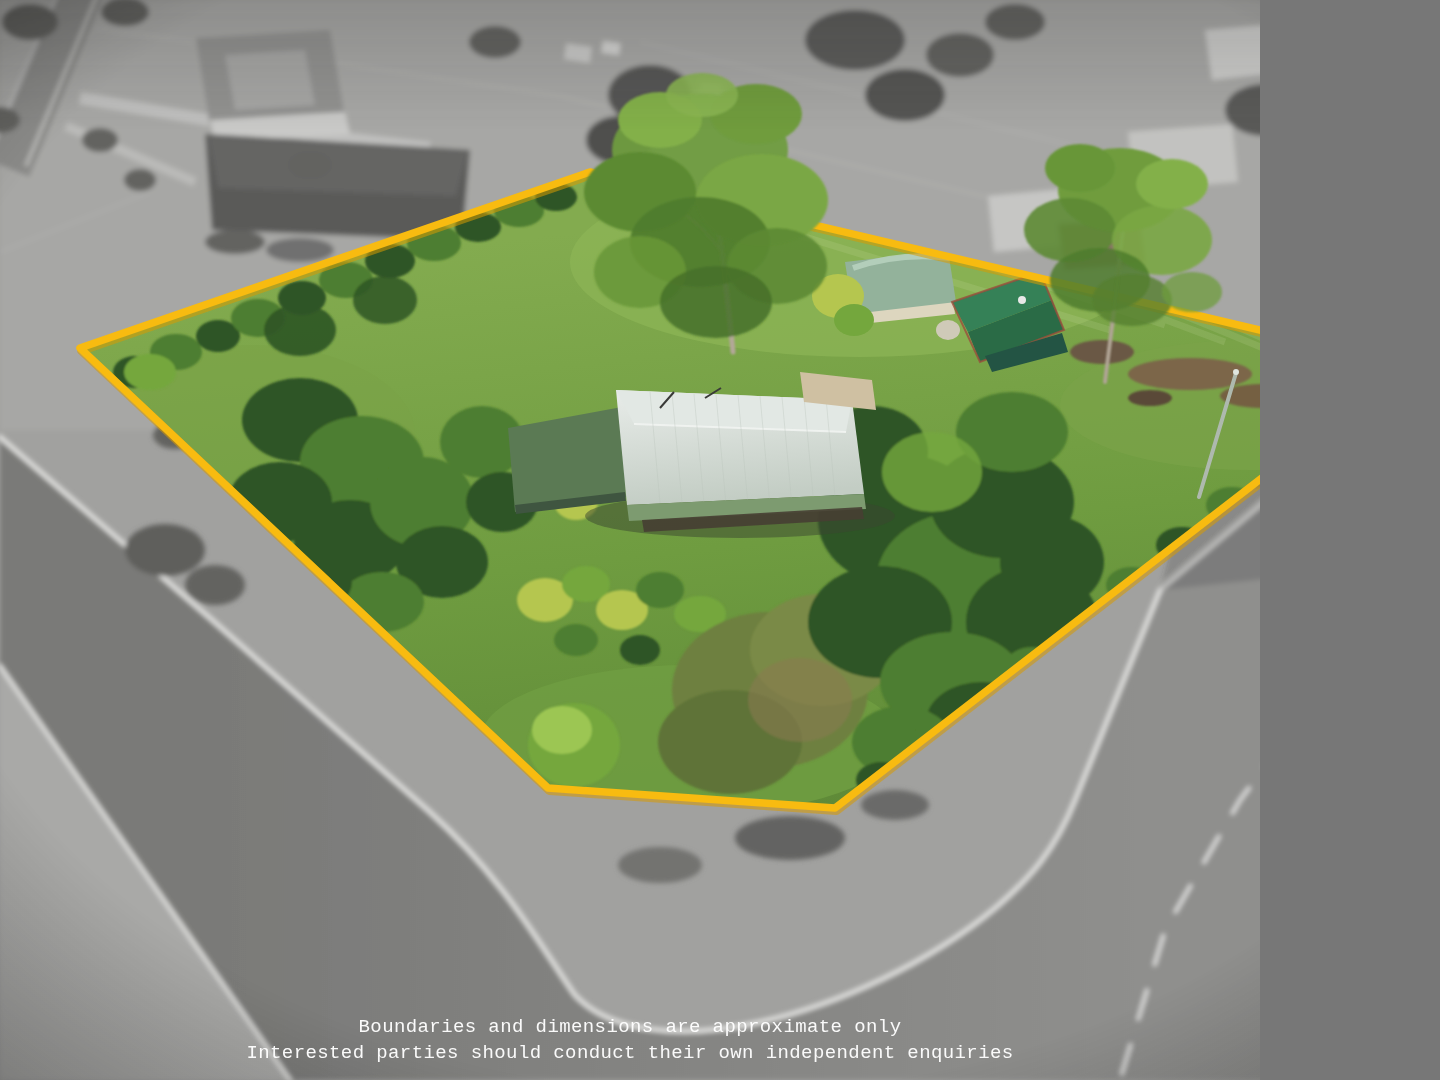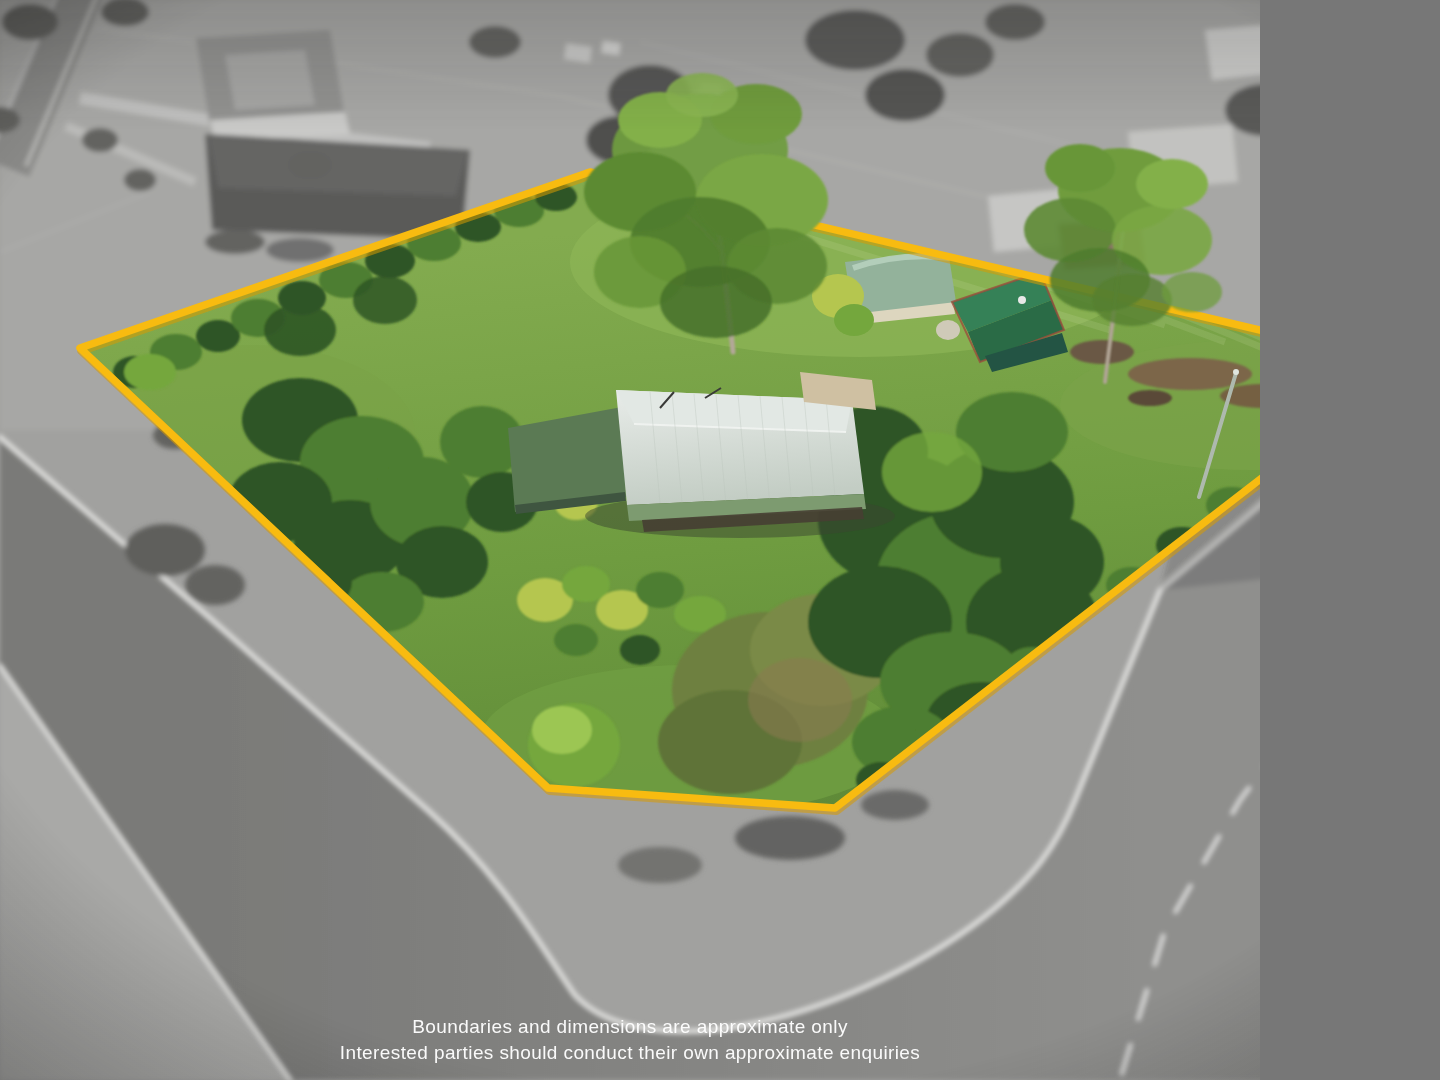--- a/index.html
+++ b/index.html
@@ -1,17 +1,17 @@
 <!DOCTYPE html>
 <html style="--boundary: #F8BB10; --boundary_shadow: #D89A00; --text: #FFFFFF; --bg_gray: #A1A19F; --road_dark: #7E7E7C; --road_mid: #8C8C8A; --verge_gray: #A9A9A7; --marking: #E9E9E7; --gray_tree: #636361; --lawn: #6F9C40; --lawn_light: #8CB455; --tree_dark: #2F5526; --tree_mid: #4E7E30; --tree_light: #74A73D; --tree_yellow: #B5C64F; --trunk: #B3A798; --house_roof_light: #E8ECE9; --house_roof_dark: #C3CDC4; --veranda_green: #7D9B70; --house_section_green: #5B7A54; --carport_tan: #CFC0A2; --shed1_roof: #93B29B; --shed1_wall: #DDD6BF; --shed2_roof: #2F7D53; --shed2_trim: #9A4F3C; --dirt: #7B6648;"><head>
 <meta charset="utf-8">
 <style>
   html,body{margin:0;padding:0;background:#777;}
   .stage{position:relative;width:1260px;height:1080px;overflow:hidden;
-         font-family:Liberation Sans, sans-serif;background:var(--bg_gray,#a1a19f);}
+         font-family:Liberation Mono, monospace;background:var(--bg_gray,#a1a19f);}
   svg{position:absolute;inset:0;display:block;}
   
   .tree-d{fill:var(--tree_dark)} .tree-m{fill:var(--tree_mid)} .tree-l{fill:var(--tree_light)}
   .tree-y{fill:var(--tree_yellow)} .g-tree{fill:var(--gray_tree)}
   .mark{stroke:var(--marking);fill:none;stroke-linecap:round}
   .disclaimer{position:absolute;left:0;right:0;bottom:14px;text-align:center;
               color:var(--text,#fff);font-weight:400;letter-spacing:.4px;}
   .disclaimer .l1,.disclaimer .l2{font-size:19px;line-height:26px;opacity:.96;}
 </style>
 </head>
@@ -291,15 +291,15 @@
     <ellipse cx="1132" cy="300" rx="40" ry="26" fill="#557F30" opacity="0.8"></ellipse>
     <ellipse cx="1192" cy="292" rx="30" ry="20" fill="#6F9C3E" opacity="0.75"></ellipse>
   </g>
 
   <rect x="0" y="0" width="1440" height="1080" fill="url(#vig)"></rect>
   <rect x="0" y="0" width="1440" height="130" fill="rgba(25,25,25,0.18)" style="mask:linear-gradient(#000,transparent)"></rect>
 </svg>
 
 <div class="disclaimer">
   <div class="l1">Boundaries and dimensions are approximate only</div>
-  <div class="l2">Interested parties should conduct their own approximate enquiries</div>
+  <div class="l2">Interested parties should conduct their own independent enquiries</div>
 </div>
 </div>
 
 </body></html>

